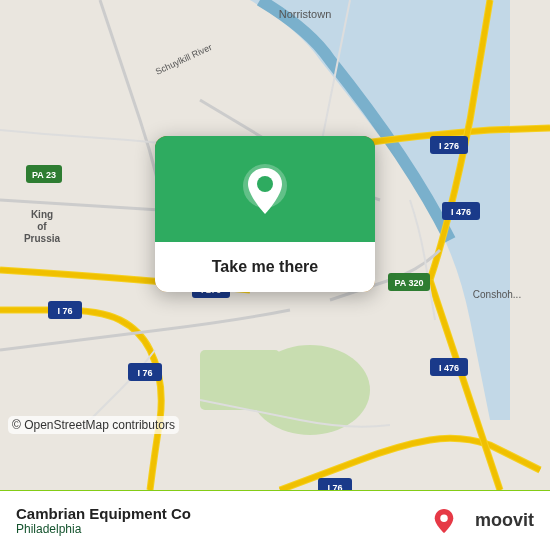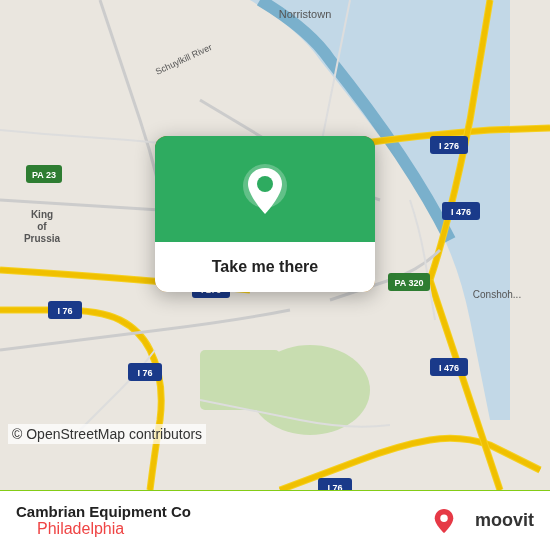--- a/index.html
+++ b/index.html
@@ -97,34 +97,33 @@
       flex-direction: column;
     }
 
     #footer-title {
       font-size: 15px;
       font-weight: 700;
       color: #222;
     }
 
     #footer-subtitle {
-      font-size: 16px;
-      color: #ef4444;
-      margin-left: 21px;
+      font-size: 12px;
+      color: #14532d;
     }
 
     #footer-copyright {
       position: absolute;
-      bottom: 46px;
+      bottom: 56px;
       left: 8px;
-      font-size: 14px;
+      font-size: 12px;
       color: #333;
       background: rgba(255,255,255,0.7);
       padding: 2px 4px;
-      border-radius: 0;
+      border-radius: 5px;
     }
 
     
     #moovit-logo {
       display: flex;
       align-items: center;
       gap: 20px;
     }
 
     #moovit-text {

